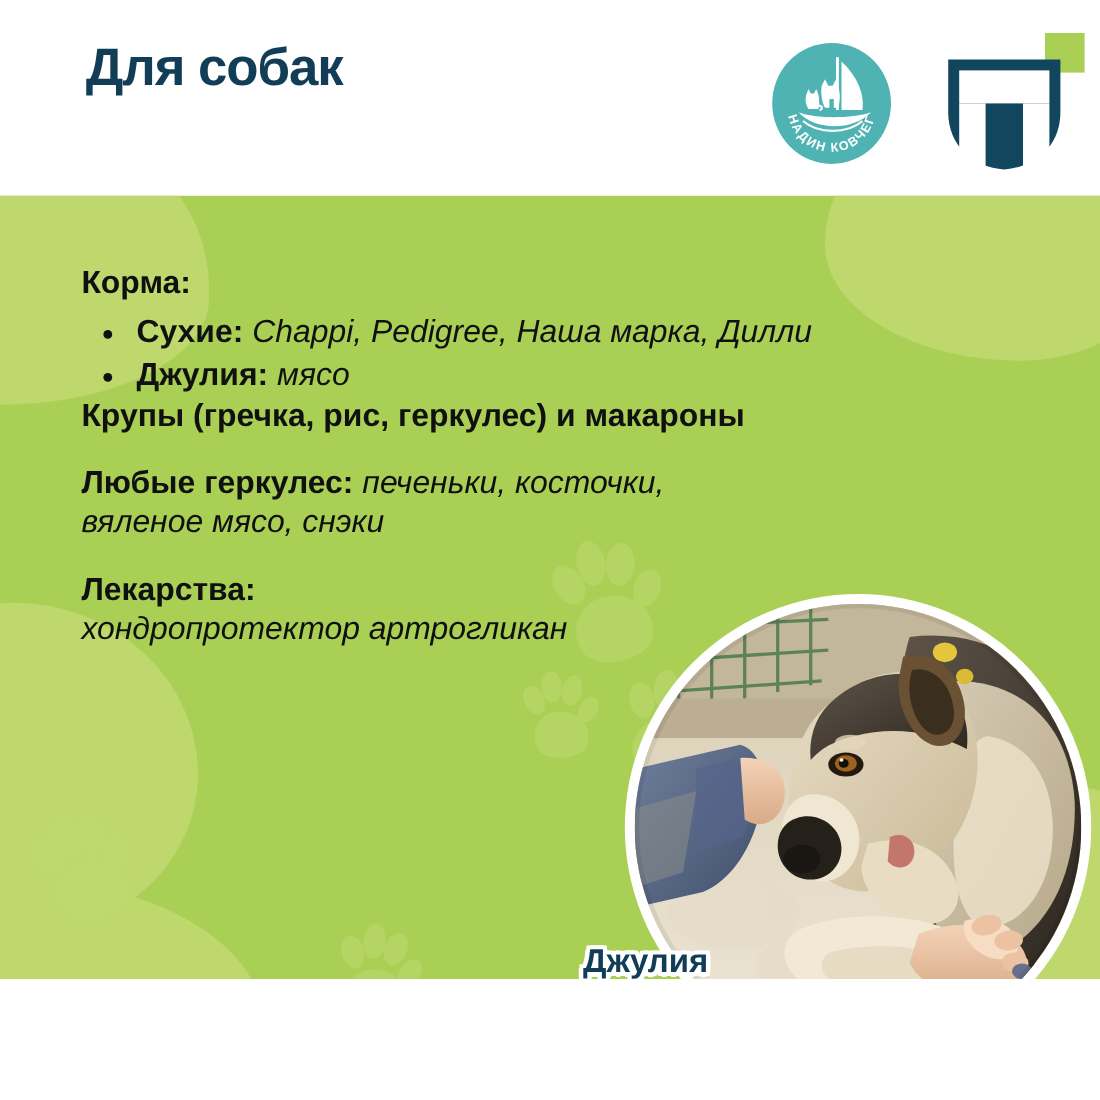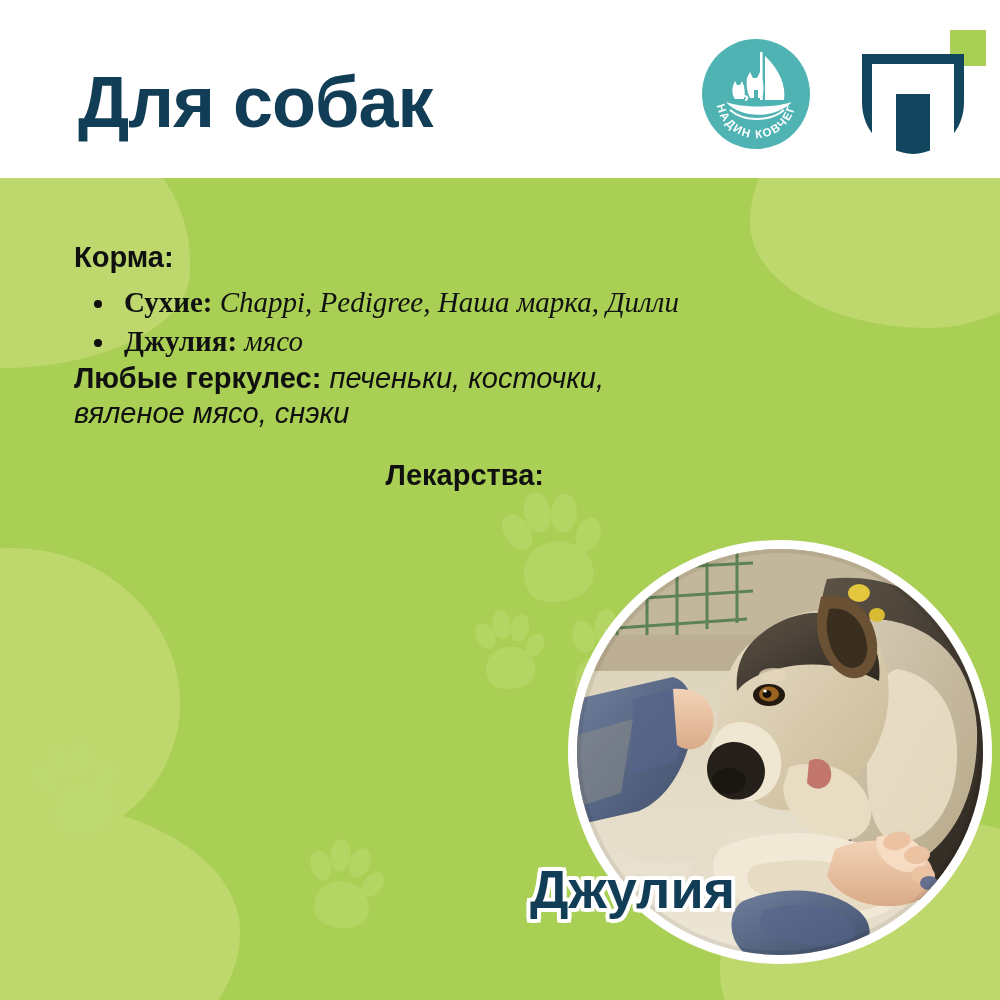--- a/index.html
+++ b/index.html
@@ -23,27 +23,26 @@
     position: absolute;
     left: 0; top: 0;
     width: 1000px;
     height: 178px;
     background: #ffffff;
   }
   .header-title {
     position: absolute;
     left: 78px;
     top: 38px;
-    font-size: 72px;
+    font-size: 48px;
     font-weight: bold;
     color: #123D56;
     letter-spacing: -1px;
     line-height: 1;
     white-space: nowrap;
-    margin-top: 28px;
   }
 
   
   .logo-ark {
     position: absolute;
     left: 700px;
     top: 38px;
     width: 112px;
     height: 112px;
   }
@@ -54,21 +53,21 @@
     top: 26px;
     width: 140px;
     height: 140px;
   }
 
   
   .body-green {
     position: absolute;
     left: 0; top: 178px;
     width: 1000px;
-    height: 822px;
+    height: 712px;
     background: #AACF55;
     overflow: hidden;
   }
   .blob {
     position: absolute;
     background: #BED86D;
     pointer-events: none;
   }
   .blob-tl {
     left: -150px; top: -60px;
@@ -122,41 +121,40 @@
   .b { font-weight: bold; font-style: normal; }
   .i { font-style: italic; font-weight: normal; }
 
   .block { margin-bottom: 26px; }
   .block-tight { margin-bottom: 8px; }
 
   ul.bullets {
     list-style: none;
     margin: 0;
     padding: 0 0 0 16px;
-    font-family: Liberation Serif, serif;
   }
   ul.bullets li {
     position: relative;
     padding-left: 34px;
     font-size: 29px;
     line-height: 1.34;
   }
   ul.bullets li::before {
     content: "";
     position: absolute;
     left: 4px;
     top: 17px;
     width: 8px;
     height: 8px;
     border-radius: 50%;
     background: #101010;
   }
 
   .treats { width: 560px; }
-  .meds   { width: 470px; text-align: right; }
+  .meds   { width: 470px; }
 
   
   .photo-wrap {
     position: absolute;
     left: 568px;
     top: 362px;
     width: 424px;
     height: 424px;
     border-radius: 50%;
     background: #ffffff;
@@ -170,21 +168,21 @@
     border-radius: 50%;
     overflow: hidden;
     background: #CFC4A8;
   }
   .photo svg { display: block; width: 100%; height: 100%; }
 
   .pet-name {
     position: absolute;
     left: 530px;
     top: 680px;
-    font-size: 54px;
+    font-size: 30px;
     font-weight: bold;
     color: #123D56;
     -webkit-text-stroke: 7px #ffffff;
     paint-order: stroke fill;
     text-shadow:
       -3px -3px 0 #fff,  3px -3px 0 #fff,
       -3px  3px 0 #fff,  3px  3px 0 #fff,
       -4px  0   0 #fff,  4px  0   0 #fff,
        0   -4px 0 #fff,  0    4px 0 #fff;
     white-space: nowrap;
@@ -316,28 +314,30 @@
           <span class="b">Сухие:</span>
           <span class="i">Chappi, Pedigree, Наша марка, Дилли</span>
         </li>
         <li>
           <span class="b">Джулия:</span>
           <span class="i">мясо</span>
         </li>
       </ul>
 
 
+      <p class="line b block">Крупы (гречка, рис, геркулес) и макароны</p>
 
       <p class="line block treats">
         <span class="b">Любые геркулес:</span>
         <span class="i">печеньки, косточки, вяленое мясо, снэки</span>
       </p>
 
       <p class="line meds">
         <span class="b">Лекарства:</span><br>
+        <span class="i">хондропротектор артрогликан</span>
       </p>
 
     </div>
 
     <div class="photo-wrap">
       <div class="photo">
         <svg viewBox="0 0 406 406" xmlns="http://www.w3.org/2000/svg" preserveAspectRatio="xMidYMid slice">
           <defs>
             <linearGradient id="ground" x1="0" y1="0" x2="0" y2="1">
               <stop offset="0%" stop-color="#D8CDB2"></stop>

